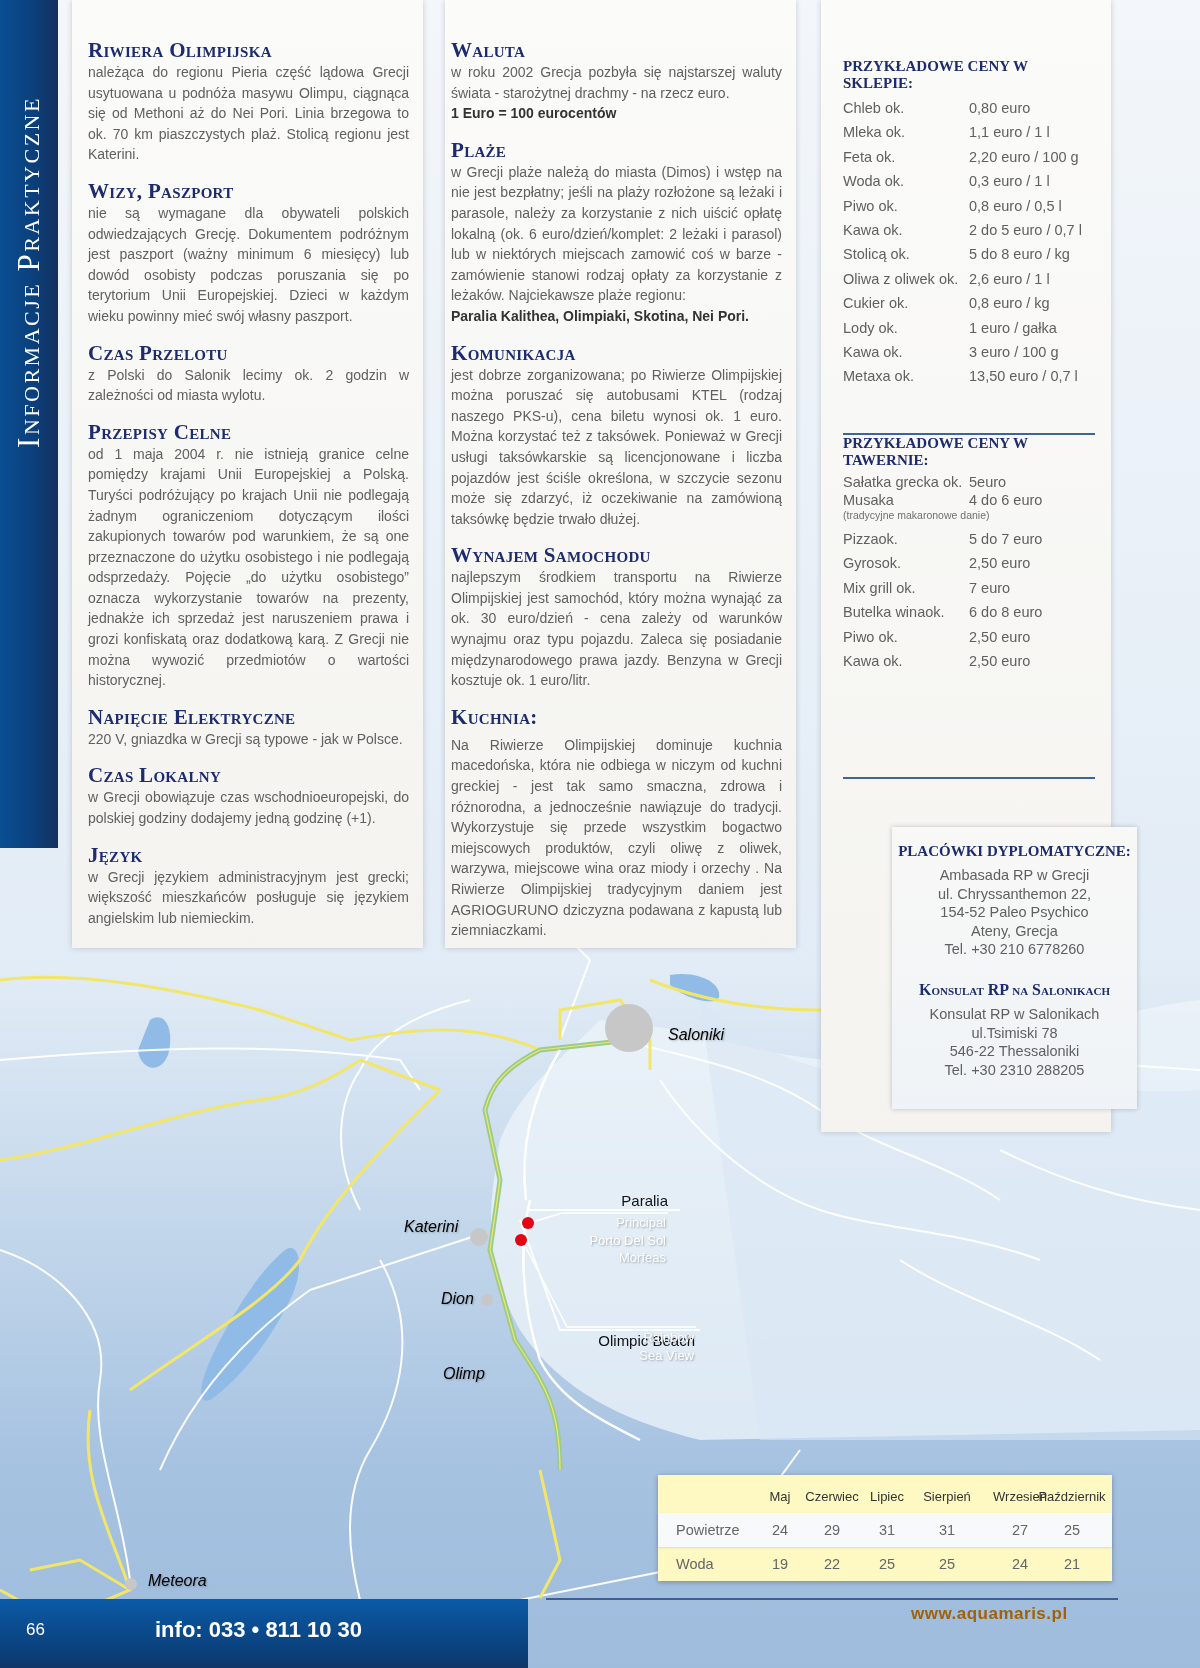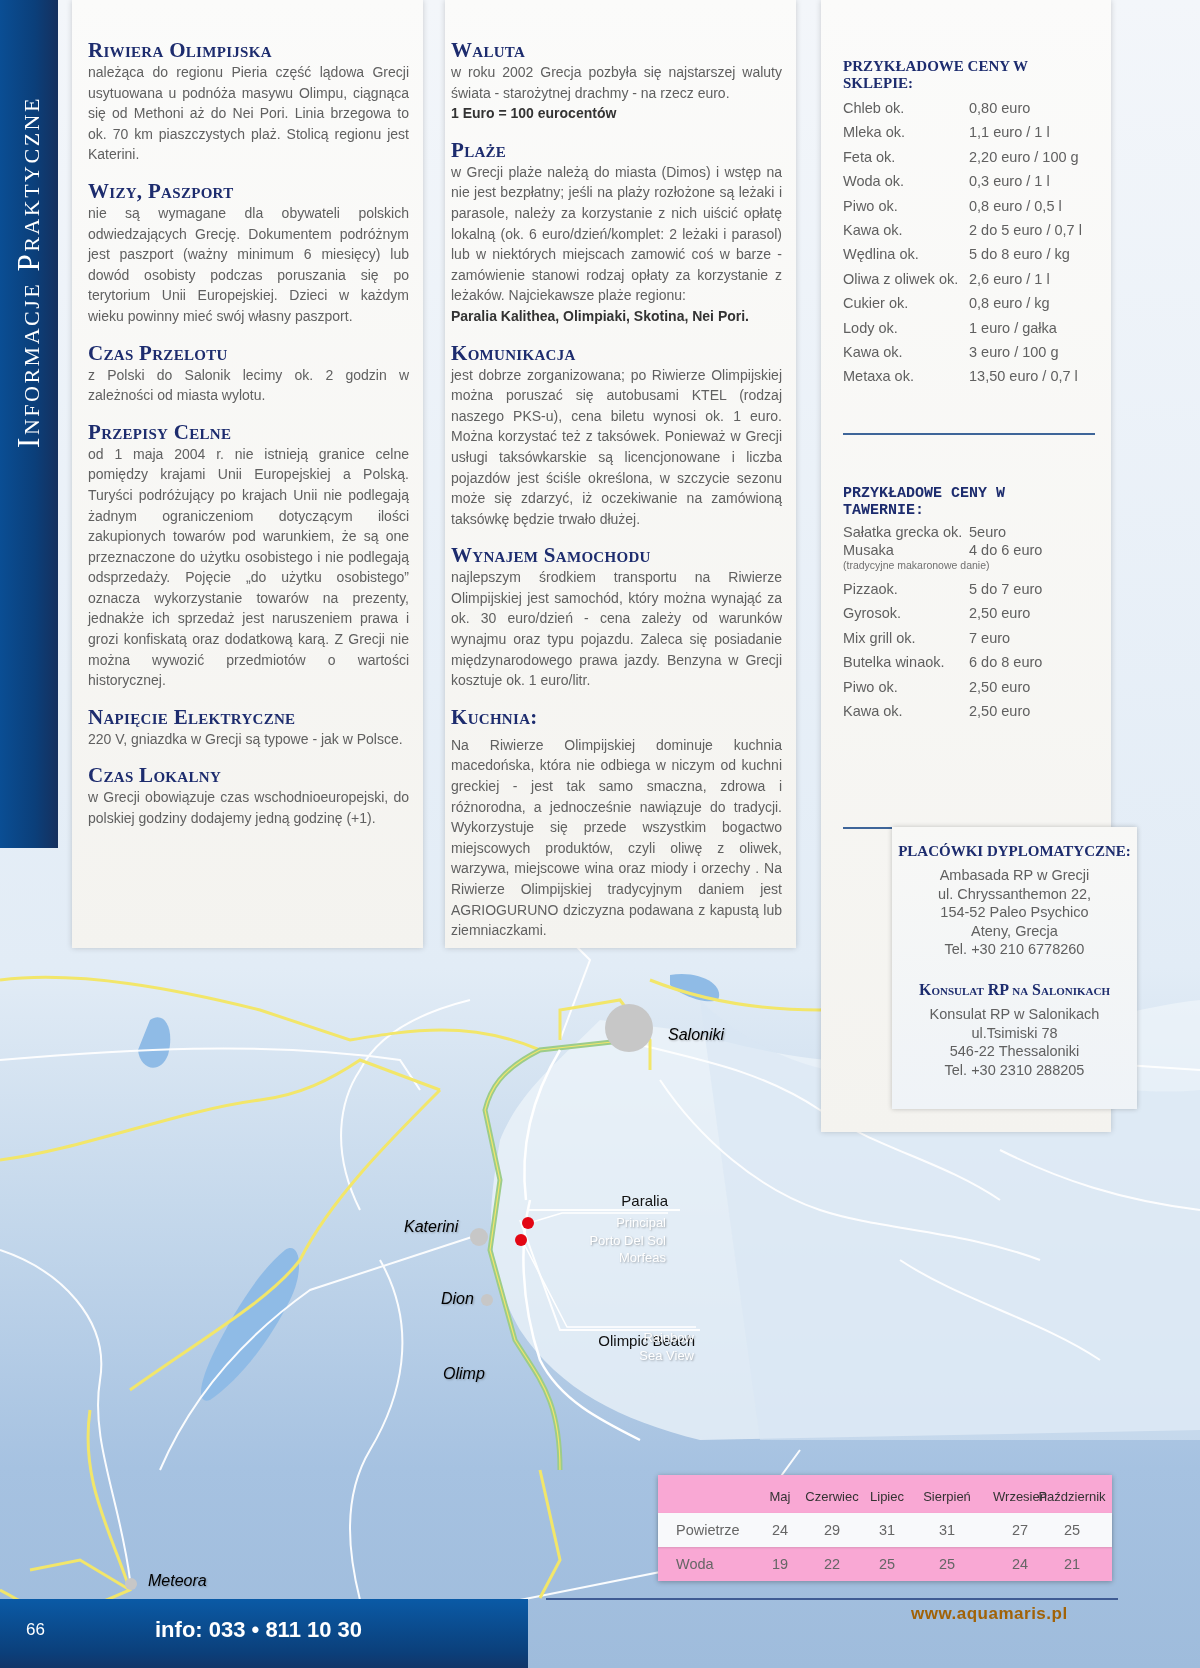--- a/index.html
+++ b/index.html
@@ -55,21 +55,21 @@
     text-align: center; padding-top: 16px;
   }
   .diplo-title { font-family: "Liberation Serif", serif; font-weight: bold; color: #1d2c6e; font-size: 15px; margin-bottom: 6px; }
   .diplo-title.sc { font-variant: small-caps; font-size: 16px; margin-top: 22px; }
   .diplo-line { font-size: 14.5px; line-height: 18.6px; color: #606060; }
   .city { position: absolute; font-style: italic; font-size: 16px; color: #000000; text-shadow: 1px 1px 2px rgba(0,0,0,0.25); }
   .hotel-title { position: absolute; font-size: 15px; color: #111; text-align: right; }
   .hotel-sub { position: absolute; font-size: 13px; line-height: 17.5px; color: #ffffff; text-align: right; text-shadow: 1px 1px 2px rgba(0,0,0,0.3); }
   .climate {
     position: absolute; left: 658px; top: 1475px; width: 454px; height: 106px;
-    background: #f9a8d4; box-shadow: 0 1px 5px rgba(0,0,0,0.3);
+    background: #fef9c3; box-shadow: 0 1px 5px rgba(0,0,0,0.3);
     font-size: 14.5px; color: #666;
   }
   .climate .hdr { position: absolute; top: 14px; left: 0; width: 100%; height: 22px; font-family: "Liberation Sans Narrow", "Liberation Sans", sans-serif; font-size: 13px; color: #333; }
   .climate .row { position: absolute; left: 0; width: 100%; height: 34px; line-height: 34px; }
   .climate .row.air { top: 38px; background: #f8f9fb; box-shadow: 0 1px 2px rgba(0,0,0,0.12); }
   .climate .row.water { top: 72px; }
   .climate .c { position: absolute; text-align: center; }
   .c.name { left: 18px; text-align: left; }
   .c.m0 { left: 100px; width: 44px; }
   .c.m1 { left: 144px; width: 60px; }
@@ -186,20 +186,24 @@
     <div class="sec-body">od 1 maja 2004 r. nie istnieją granice celne pomiędzy krajami Unii Europejskiej a Polską. Turyści podróżujący po krajach Unii nie podlegają żadnym ograniczeniom dotyczącym ilości zakupionych towarów pod warunkiem, że są one przeznaczone do użytku osobistego i nie podlegają odsprzedaży. Pojęcie „do użytku osobistego” oznacza wykorzystanie towarów na prezenty, jednakże ich sprzedaż jest naruszeniem prawa i grozi konfiskatą oraz dodatkową karą. Z Grecji nie można wywozić przedmiotów o wartości historycznej.</div>
   </div>
   <div class="sec">
     <div class="sec-title">Napięcie Elektryczne</div>
     <div class="sec-body">220 V, gniazdka w Grecji są typowe - jak w Polsce.</div>
   </div>
   <div class="sec">
     <div class="sec-title">Czas Lokalny</div>
     <div class="sec-body">w Grecji obowiązuje czas wschodnioeuropejski, do polskiej godziny dodajemy jedną godzinę (+1).</div>
   </div>
+  <div class="sec">
+    <div class="sec-title">Język</div>
+    <div class="sec-body">w Grecji językiem administracyjnym jest grecki; większość mieszkańców posługuje się językiem angielskim lub niemieckim.</div>
+  </div>
 </div>
 
 <div class="col col2">
   <div class="sec">
     <div class="sec-title">Waluta</div>
     <div class="sec-body">w roku 2002 Grecja pozbyła się najstarszej waluty świata - starożytnej drachmy - na rzecz euro.</div>
     <div class="sec-bold">1 Euro = 100 eurocentów</div>
   </div>
   <div class="sec">
     <div class="sec-title">Plaże</div>
@@ -241,21 +245,21 @@
       </div>
     <div class="price-row">
         <span class="lbl">Piwo ok.</span>
         <span>0,8 euro / 0,5 l</span>
       </div>
     <div class="price-row">
         <span class="lbl">Kawa ok.</span>
         <span>2 do 5 euro / 0,7 l</span>
       </div>
     <div class="price-row">
-        <span class="lbl">Wędlina ok.</span>
+        <span class="lbl">Stolicą ok.</span>
         <span>5 do 8 euro / kg</span>
       </div>
     <div class="price-row">
         <span class="lbl">Oliwa z oliwek ok.</span>
         <span>2,6 euro / 1 l</span>
       </div>
     <div class="price-row">
         <span class="lbl">Cukier ok.</span>
         <span>0,8 euro / kg</span>
       </div>
@@ -267,21 +271,21 @@
         <span class="lbl">Kawa ok.</span>
         <span>3 euro / 100 g</span>
       </div>
     <div class="price-row">
         <span class="lbl">Metaxa ok.</span>
         <span>13,50 euro / 0,7 l</span>
       </div>
   </div>
   <div class="hr" style="margin-top:44px;"></div>
 
-  <div class="price-title" style="margin-top:50px;font-family:Liberation Mono, monospace;">PRZYKŁADOWE CENY W TAWERNIE:</div>
+  <div class="price-title" style="">PRZYKŁADOWE CENY W TAWERNIE:</div>
   <div>
     <div class="price-row tight">
         <span class="lbl">Sałatka grecka ok.</span>
         <span>5euro</span>
       </div>
     <div class="price-row tight">
         <span class="lbl">Musaka</span>
         <span>4 do 6 euro</span>
       </div>
     <div class="price-note">(tradycyjne makaronowe danie)</div>

